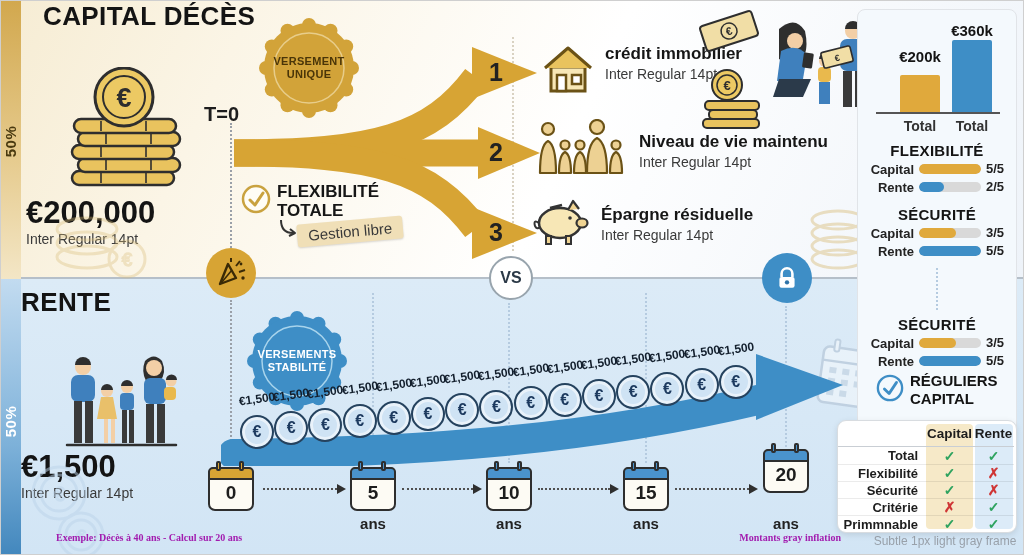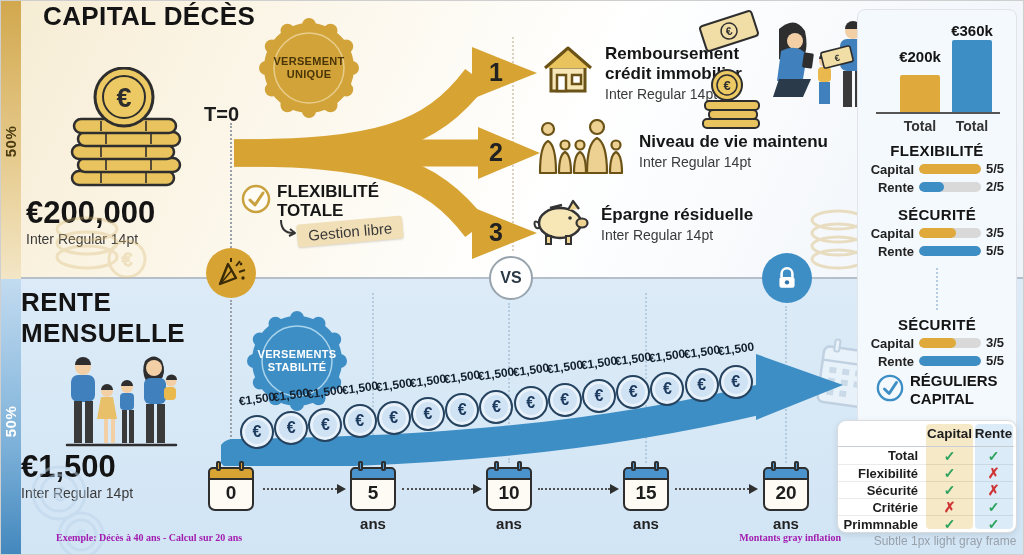--- a/index.html
+++ b/index.html
@@ -223,21 +223,20 @@
   <div class="abs branch-num" style="left:480px;top:137px">2</div>
   <div class="abs branch-num" style="left:480px;top:217px">3</div>
 
   <svg class="abs" style="left:541px;top:42px" width="52" height="52" viewBox="0 0 52 50">
     <rect x="9" y="23" width="34" height="24" fill="#f7e7b6" stroke="#6b5216" stroke-width="3"></rect>
     <path d="M3,24 L26,4 L49,24" fill="#e9c35e" stroke="#6b5216" stroke-width="3" stroke-linejoin="round"></path>
     <rect x="15" y="31" width="9" height="16" fill="#fff" stroke="#6b5216" stroke-width="2.5"></rect>
     <rect x="30" y="31" width="9" height="9" fill="#fff" stroke="#6b5216" stroke-width="2.5"></rect>
   </svg>
   <div class="abs" style="left:604px;top:43px">
-    <div class="branch-title">Remboursement</div>
     <div class="branch-title">crédit immobilier</div>
     <div class="caption" style="margin-top:2px">Inter Regular 14pt</div>
   </div>
 
   <svg class="abs" style="left:536px;top:118px" width="92" height="58" viewBox="0 0 92 58">
     <g fill="#edd193" stroke="#6b5216" stroke-width="2.2" stroke-linejoin="round">
       <circle cx="11" cy="10" r="6"></circle>
         <path d="M3,54 Q3,26 11,22 Q19,26 19,54 Z"></path>
       <circle cx="28" cy="26" r="4.5"></circle>
         <path d="M22,54 Q22,36 28,33 Q34,36 34,54 Z"></path>
@@ -332,21 +331,20 @@
   <div class="abs round-icon ri-blue" style="left:761px;top:252px">
     <svg width="26" height="26" viewBox="0 0 24 24">
       <path d="M7,11 V8 a5,5 0 0 1 10,0 V11" fill="none" stroke="#fff" stroke-width="2.4"></path>
       <rect x="5" y="11" width="14" height="10" rx="2" fill="#fff"></rect>
       <circle cx="12" cy="16" r="2" fill="#2F73A8"></circle>
     </svg>
   </div>
 
   <div class="abs big-title center" style="left:20px;top:286px;width:210px;line-height:31px">
     <div>RENTE</div>
-    <div>MENSUELLE</div>
   </div>
 
   <svg class="abs" style="left:58px;top:350px" width="125" height="102" viewBox="0 0 125 102">
     <line x1="8" y1="94" x2="117" y2="94" stroke="#2e2e2e" stroke-width="2.5" stroke-linecap="round"></line>
     <circle cx="24" cy="16" r="8" fill="#f3cfa6"></circle>
     <path d="M16,14 a8,8 0 0 1 16,0" fill="#2e2e2e"></path>
     <rect x="12" y="24" width="24" height="27" rx="7" fill="#3f80bd"></rect>
     <rect x="15" y="50" width="8" height="42" fill="#3a3a3a"></rect>
     <rect x="26" y="50" width="8" height="42" fill="#3a3a3a"></rect>
     <circle cx="48" cy="40" r="6" fill="#f3cfa6"></circle>
@@ -485,21 +483,21 @@
       <div class="cal-ring" style="left:31px"></div>
     <div class="cal-num">10</div>
   </div>
   <div class="abs cal cal-blue" style="left:622px;top:466px">
     <div class="cal-body"></div>
       <div class="cal-head"></div>
     <div class="cal-ring" style="left:8px"></div>
       <div class="cal-ring" style="left:31px"></div>
     <div class="cal-num">15</div>
   </div>
-  <div class="abs cal cal-blue" style="left:762px;top:466px">
+  <div class="abs cal cal-blue" style="left:762px;top:448px">
     <div class="cal-body"></div>
       <div class="cal-head"></div>
     <div class="cal-ring" style="left:8px"></div>
       <div class="cal-ring" style="left:31px"></div>
     <div class="cal-num">20</div>
   </div>
   <div class="abs cal-unit" style="left:349px;top:514px">ans</div>
   <div class="abs cal-unit" style="left:485px;top:514px">ans</div>
   <div class="abs cal-unit" style="left:622px;top:514px">ans</div>
   <div class="abs cal-unit" style="left:762px;top:514px">ans</div>

